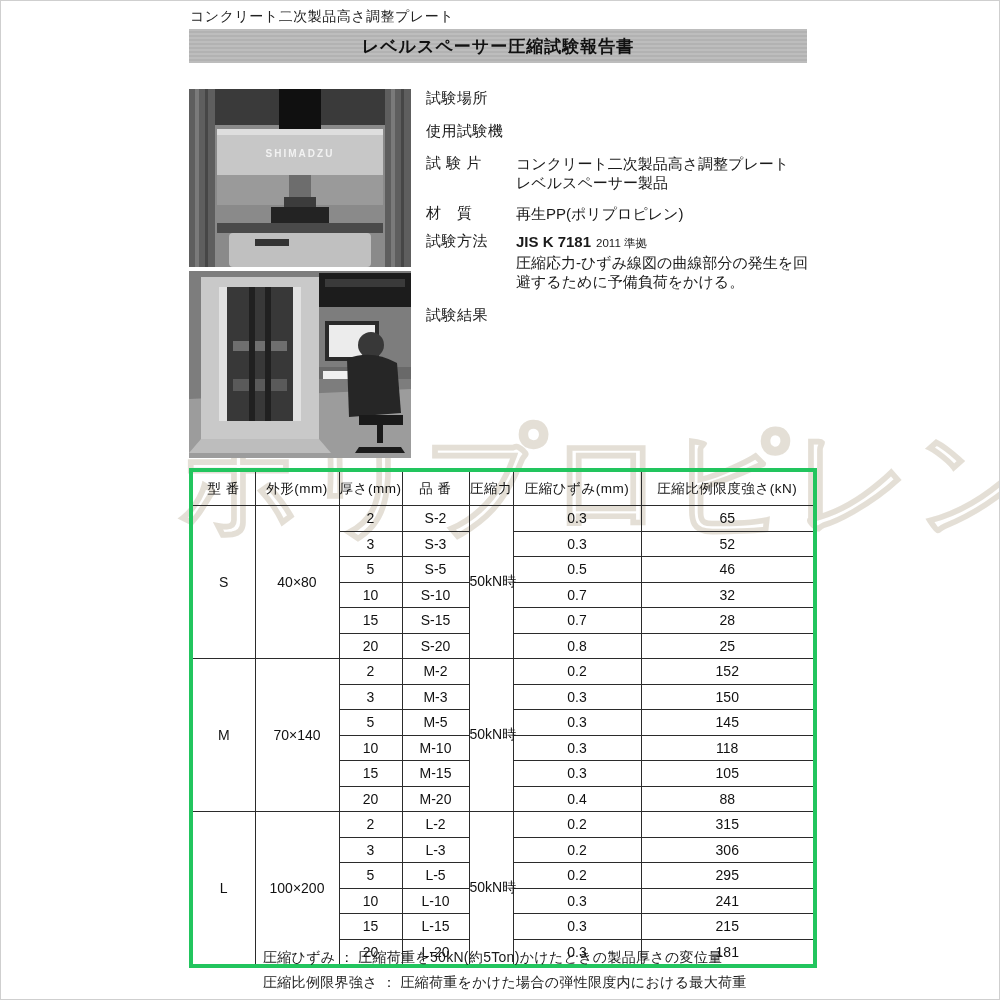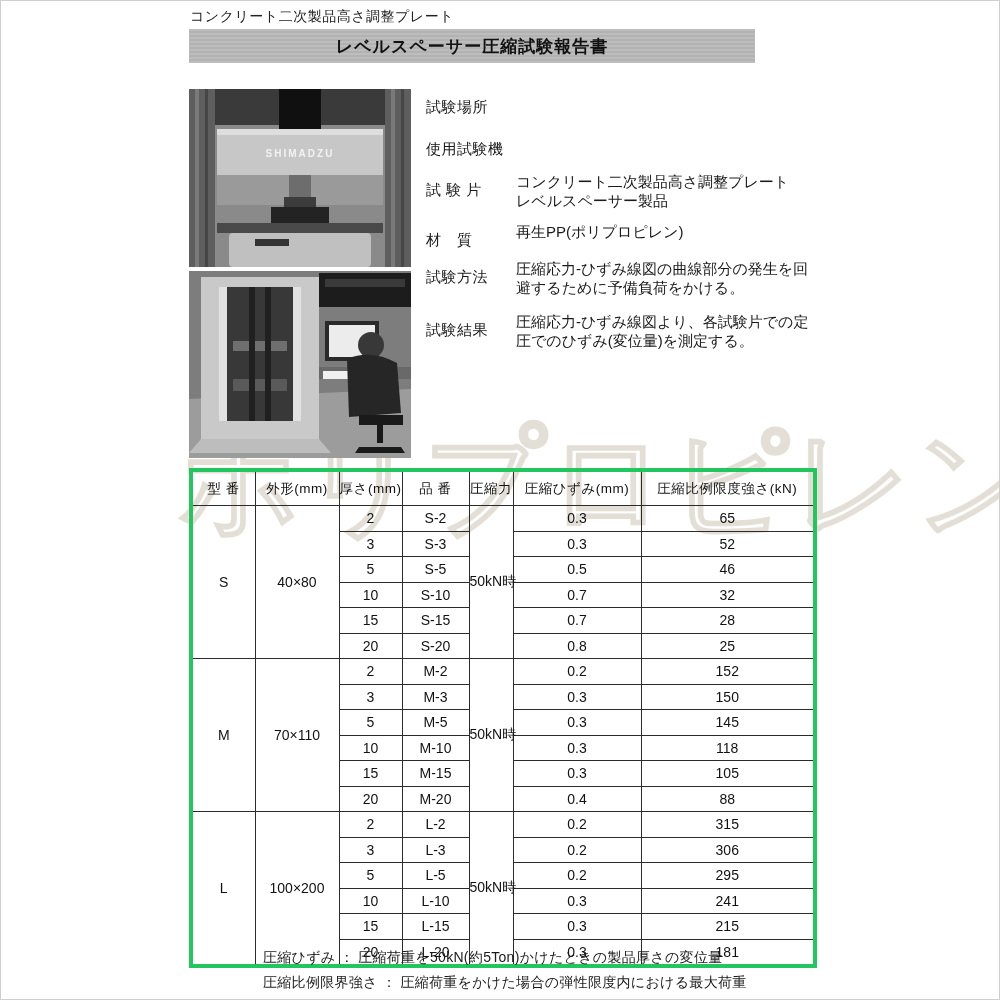--- a/index.html
+++ b/index.html
@@ -6,34 +6,34 @@
   body{
     width:1000px;height:1000px;position:relative;background:#ffffff;
     font-family:"Liberation Sans","DejaVu Sans",sans-serif;color:#1c1c1c;
     overflow:hidden;box-sizing:border-box;border:1px solid #cfcfcf;
   }
   .abs{position:absolute;}
 
   
   .header-note{left:189px;top:7px;font-size:14px;letter-spacing:.5px;color:#222;}
   .title-bar{
-    left:188px;top:28px;width:566px;height:34px;
+    left:188px;top:28px;width:618px;height:34px;
     background:repeating-linear-gradient(180deg,#bdbdbd 0 2px,#b2b2b2 2px 4px);
     display:flex;align-items:center;justify-content:center;
   }
   .title-bar .t{font-size:17px;font-weight:bold;letter-spacing:1px;color:#111;}
 
   
   .photo-stack{left:188px;top:88px;width:265px;display:flex;flex-direction:column;gap:4px;z-index:2;}
   .photo-stack svg{display:block;}
 
   
   .info{left:425px;top:88px;width:392px;z-index:2;}
   .info-row{display:flex;align-items:flex-start;}
-  .info-label{width:90px;flex:0 0 90px;font-size:15px;letter-spacing:.5px;color:#1a1a1a;margin-top:9px;}
+  .info-label{width:90px;flex:0 0 90px;font-size:15px;letter-spacing:.5px;color:#1a1a1a;}
   .info-value{width:300px;font-size:15px;line-height:19px;color:#1a1a1a;}
   .jis-main{font-weight:600;font-size:15px;}
   .jis-small{font-size:11.5px;margin-left:5px;}
   .mt14{margin-top:14px;} .mt13{margin-top:13px;} .mt12{margin-top:12px;}
   .mt9{margin-top:9px;} .mt15{margin-top:15px;}
 
   
   .watermark{
     left:178px;top:402px;z-index:1;
     font-size:118px;font-weight:bold;letter-spacing:2px;white-space:nowrap;
@@ -132,26 +132,28 @@
       <div>レベルスペーサー製品</div>
     </div>
   </div>
   <div class="info-row mt12">
     <div class="info-label">材　質</div>
     <div class="info-value">再生PP(ポリプロピレン)</div>
   </div>
   <div class="info-row mt9">
     <div class="info-label">試験方法</div>
     <div class="info-value">
+      <div>
+        <span class="jis-main">JIS K 7181</span><span class="jis-small">2011 準拠</span>
+      </div>
       <div>圧縮応力-ひずみ線図の曲線部分の発生を回避するために予備負荷をかける。</div>
     </div>
   </div>
   <div class="info-row mt15">
     <div class="info-label">試験結果</div>
-    <div class="info-value">圧縮応力-ひずみ線図より、各試験片での定圧でのひずみ(変位量)を測定する。</div>
   </div>
 </div>
 
 <div class="abs spec-table-wrap">
   <table class="spec">
     <colgroup>
       <col style="width:64px">
         <col style="width:84px">
         <col style="width:63px">
       <col style="width:67px">
@@ -205,21 +207,21 @@
           <td>28</td>
         </tr>
         <tr>
           <td>20</td>
           <td>S-20</td>
           <td>0.8</td>
           <td>25</td>
         </tr>
         <tr>
           <td rowspan="6">M</td>
-          <td rowspan="6">70×110</td>
+          <td rowspan="6">70×140</td>
           <td>2</td>
           <td>M-2</td>
           <td rowspan="6" class="force-cell">50kN時</td>
           <td>0.2</td>
           <td>152</td>
         </tr>
         <tr>
           <td>3</td>
           <td>M-3</td>
           <td>0.3</td>

